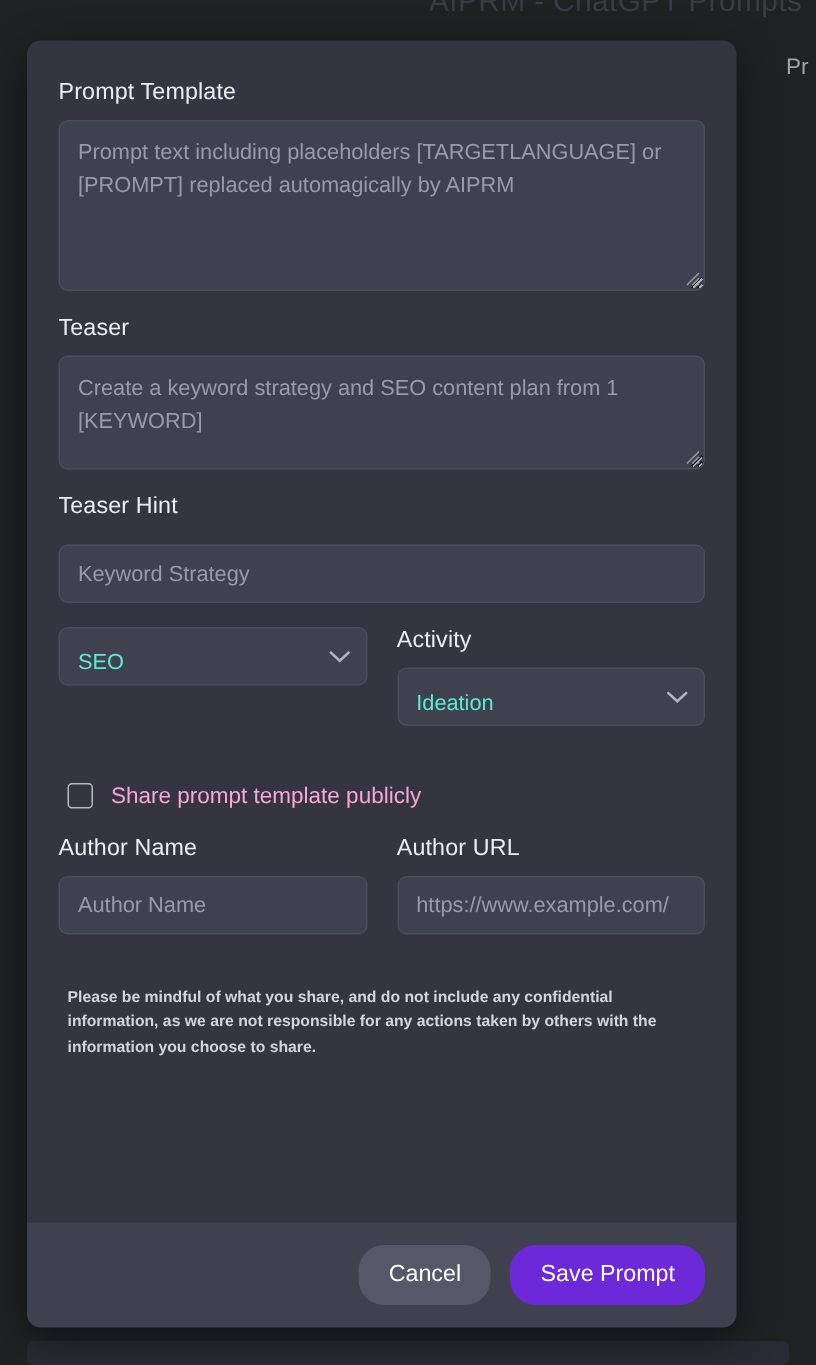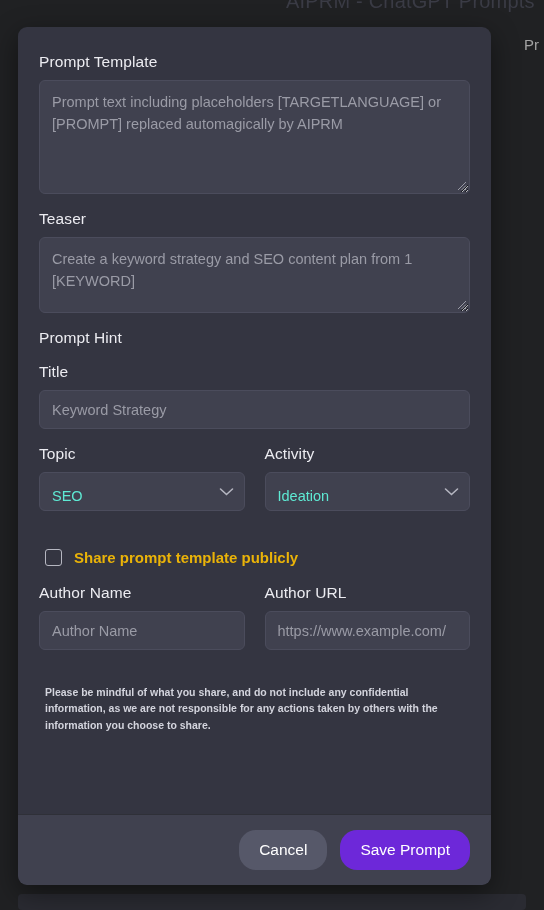--- a/index.html
+++ b/index.html
@@ -143,23 +143,22 @@
     width: 17px;
     height: 17px;
     border: 1px solid #b6b7c1;
     border-radius: 3px;
     background: #343541;
     flex: 0 0 auto;
     cursor: pointer;
   }
   .check-label {
     font-size: 15px;
-    color: #eab308;
+    color: #f9a8d4;
     cursor: pointer;
-    font-weight: bold;
   }
 
   .disclaimer {
     font-size: 10.5px;
     line-height: 1.55;
     color: #d3d4dd;
     font-weight: bold;
     margin: 18px 2px 22px 6px;
   }
 
@@ -232,31 +231,29 @@
         <textarea class="control ta-teaser" placeholder="Create a keyword strategy and SEO content plan from 1 [KEYWORD]" style=""></textarea>
         <span class="resize-handle">
           <svg width="11" height="11" viewBox="0 0 11 11">
             <path d="M10,2 L2,10 M10,5.5 L5.5,10 M10,9 L9,10" stroke="#9a9ba6" stroke-width="1" fill="none"></path>
           </svg>
         </span>
       </div>
     </div>
 
     <div class="field">
-      <label class="field-label">Prompt Hint</label>
+      <label class="field-label">Teaser Hint</label>
     </div>
 
     <div class="field">
-      <label class="field-label">Title</label>
       <input class="control" type="text" placeholder="Keyword Strategy" style="">
     </div>
 
     <div class="row">
       <div class="field">
-        <label class="field-label">Topic</label>
         <div class="select-wrap">
           <select class="control">
             <option>SEO</option>
           </select>
           <span class="chevron">
             <svg width="15" height="9" viewBox="0 0 15 9">
               <path d="M1.5,1.5 L7.5,7 L13.5,1.5" stroke="#b4b5c0" stroke-width="1.6" fill="none" stroke-linecap="round"></path>
             </svg>
           </span>
         </div>

